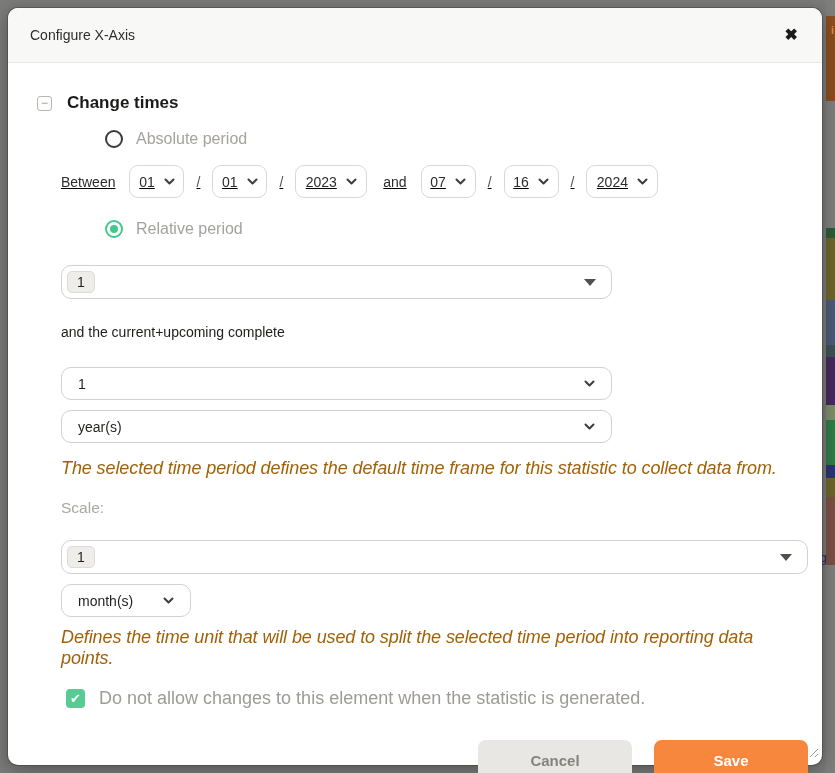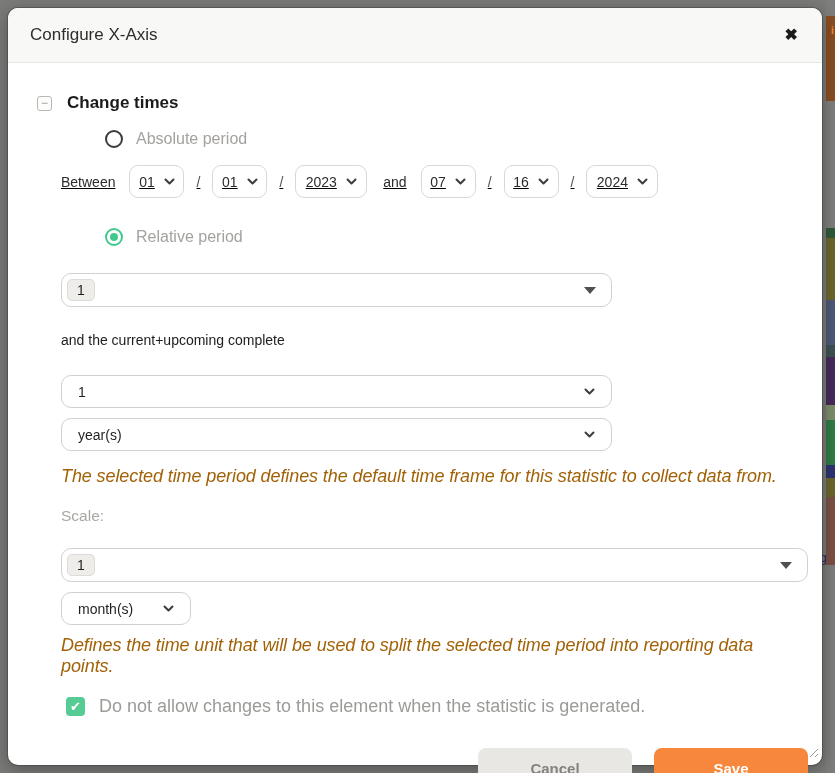--- a/index.html
+++ b/index.html
@@ -30,21 +30,21 @@
   .modal {
     position: absolute; left: 8px; top: 8px; width: 814px; height: 757px;
     background: #ffffff; border-radius: 10px; z-index: 2;
     box-shadow: 0 0 0 1px rgba(60,60,58,.45), 0 4px 18px rgba(0,0,0,.35);
   }
   .modal-header {
     height: 55px; background: #f8f8f6; border-bottom: 1px solid #e7e7e4;
     border-radius: 10px 10px 0 0;
     display: flex; align-items: center; padding: 0 24px 0 22px;
   }
-  .modal-title { font-size: 17px; color: #2e2e2c; }
+  .modal-title { font-size: 14px; color: #2e2e2c; }
   .close-btn {
     margin-left: auto; background: none; border: none; cursor: pointer;
     font-size: 16px; font-weight: bold; color: #1c1c1a; line-height: 1;
     font-family: "Liberation Sans", sans-serif;
   }
 
   .modal-body { padding: 30px 12px 0 22px; position: relative; }
 
   .heading-row { display: flex; align-items: center; gap: 15px; margin-left: 7px; }
   .collapse-box {
@@ -222,21 +222,21 @@
         <span class="dsel w72">
           <span>2024</span>
           <span class="chev-icon">
               <svg width="11" height="7" viewBox="0 0 11 7">
                 <path d="M1.5 1.5l4 4 4-4" stroke="#3c3c3a" stroke-width="2" fill="none" stroke-linecap="round" stroke-linejoin="round"></path>
               </svg>
             </span>
         </span>
       </div>
 
-      <div class="radio-row" style="margin-top:30px;">
+      <div class="radio-row" style="margin-top:22px;">
         <span class="radio selected"></span>
         <span class="radio-label">Relative period</span>
       </div>
 
 
       <div class="select2">
         <span class="chip">1</span>
         <span class="spacer"></span>
         <span class="caret-icon">
             <svg width="12" height="7" viewBox="0 0 12 7">

